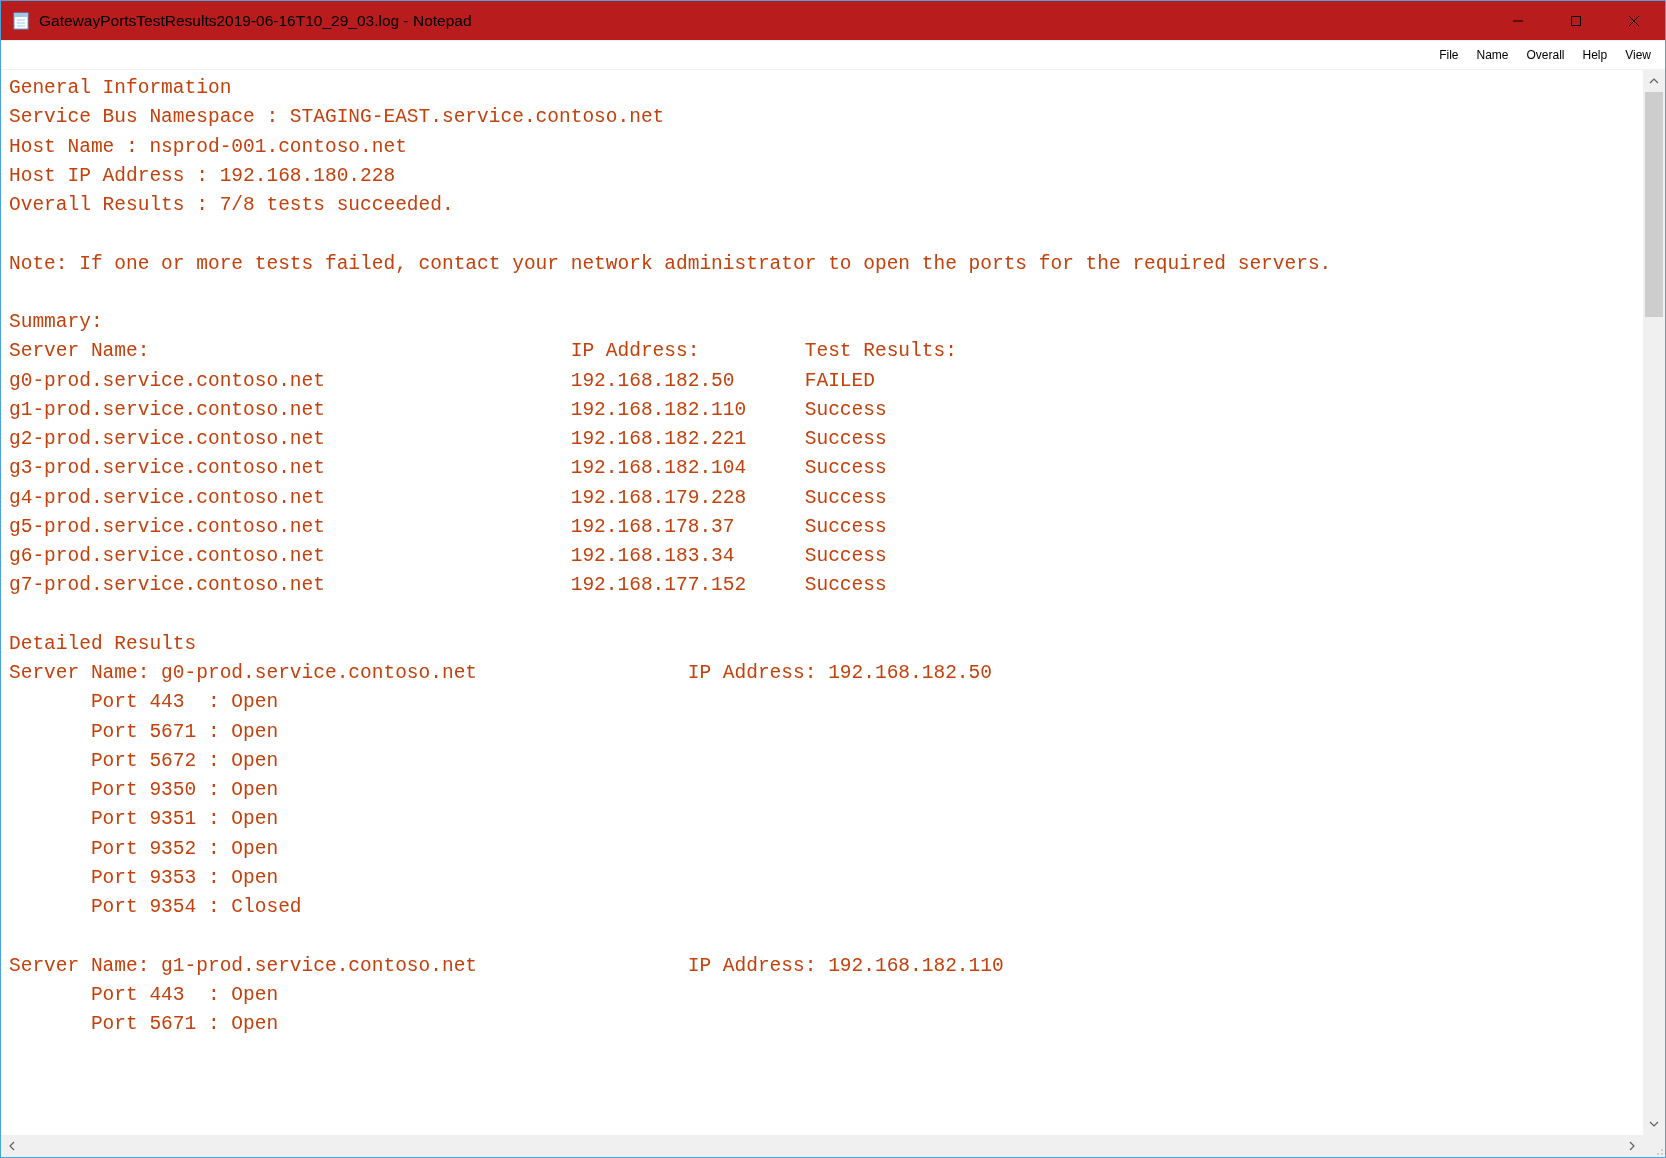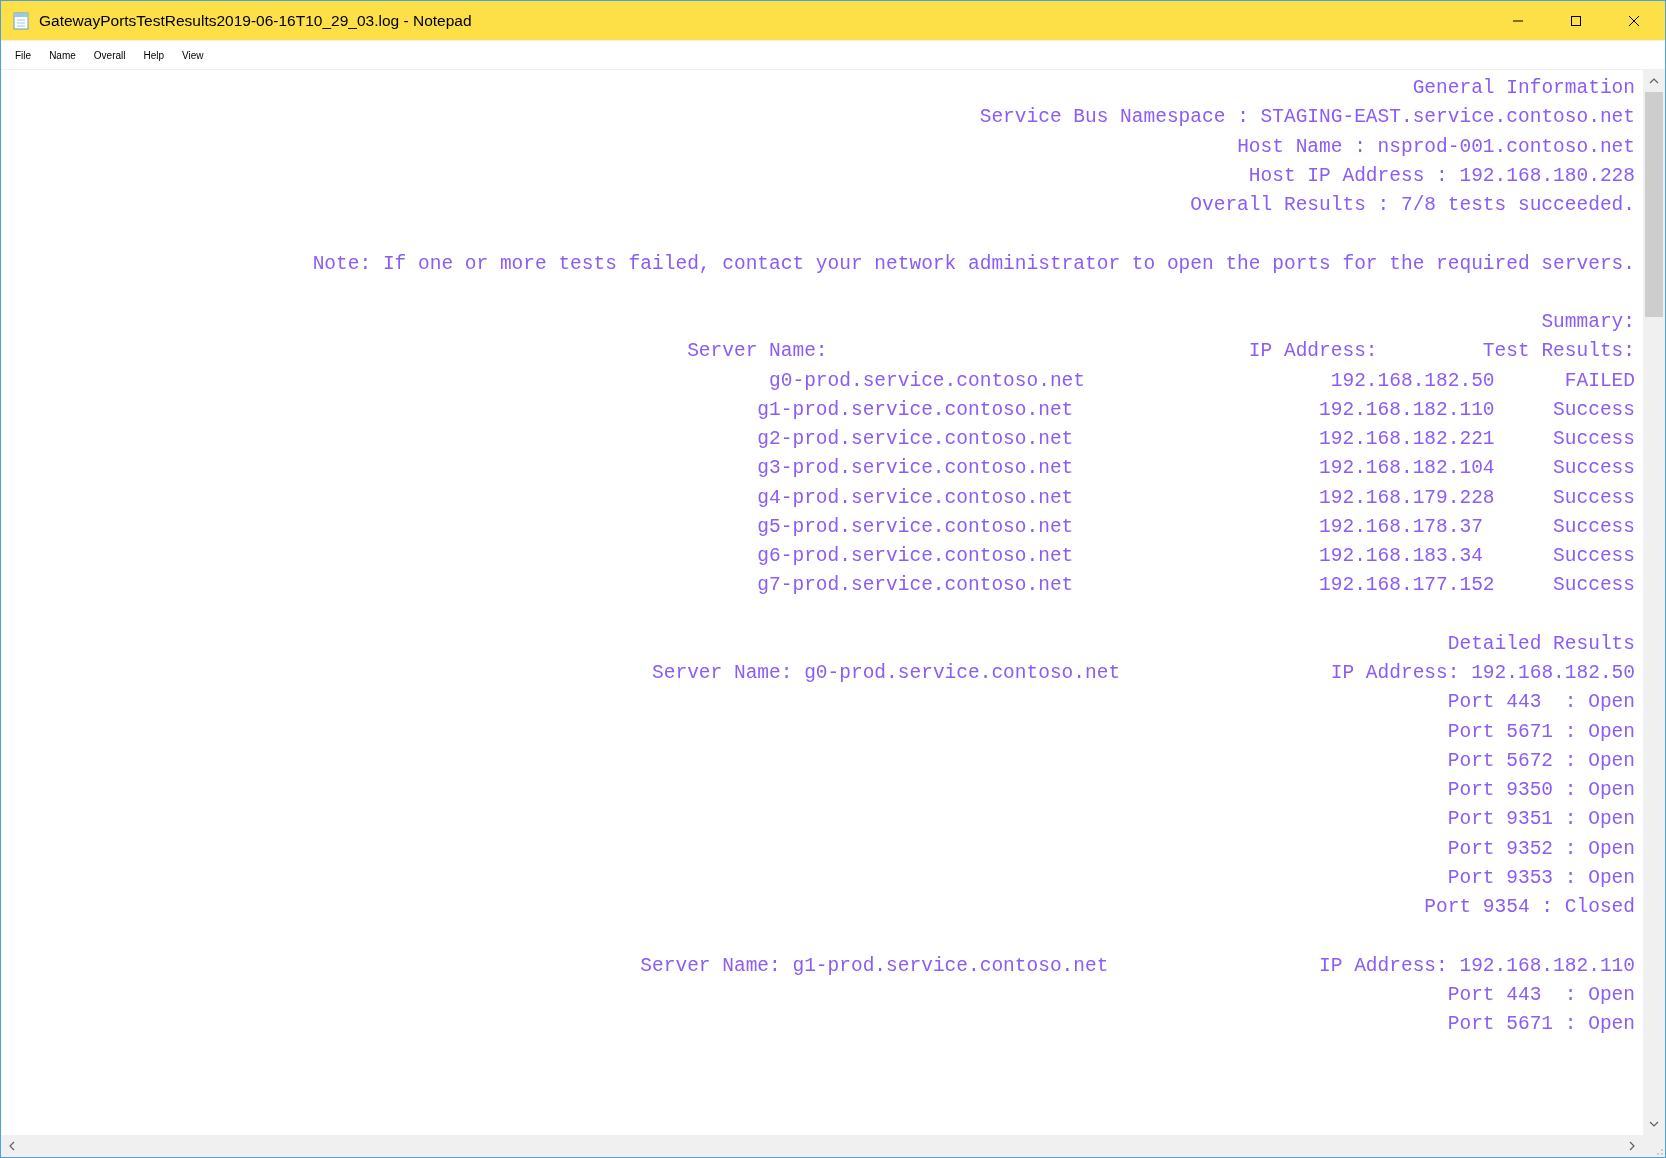--- a/index.html
+++ b/index.html
@@ -6,21 +6,21 @@
     body {
       font-family: "Segoe UI", Tahoma, sans-serif;
       background: #fff;
       width: 1666px;
       height: 1158px;
       overflow: hidden;
       border: 1px solid #4aa3df;
     }
     .titlebar {
       height: 40px;
-      background: #fde047;
+      background: #b91c1c;
       display: flex;
       align-items: center;
       padding: 0 2px 0 10px;
       border-bottom: 1px solid #f0f0f0;
     }
     .titlebar .icon {
       width: 20px; height: 20px;
       margin-right: 8px;
       display: flex; align-items: center; justify-content: center;
     }
@@ -36,42 +36,42 @@
       display: flex; align-items: center; justify-content: center;
       color: #000;
     }
     .win-btn svg { display: block; }
 
     .menubar {
       height: 28px;
       display: flex;
       align-items: center;
       padding: 0 6px;
-      font-size: 10px;
+      font-size: 12px;
       color: #000;
       gap: 2px;
+      justify-content: flex-end;
     }
     .menubar .menu-item { padding: 2px 8px; }
 
     .client {
       position: relative;
       height: calc(100% - 40px - 28px - 22px);
       border-top: 1px solid #f0f0f0;
     }
     .text-area {
       position: absolute;
       left: 0; top: 0; right: 22px; bottom: 0;
       padding: 4px 8px;
       font-family: Consolas, "Courier New", monospace;
       font-size: 19.5px;
       line-height: 1.5;
-      color: #8b5cf6;
+      color: #c2410c;
       white-space: pre;
       overflow: hidden;
-      text-align: right;
     }
     .vscroll {
       position: absolute;
       right: 0; top: 0; bottom: 0;
       width: 22px;
       background: #f0f0f0;
       display: flex; flex-direction: column;
     }
     .vscroll .arrow {
       height: 22px;

